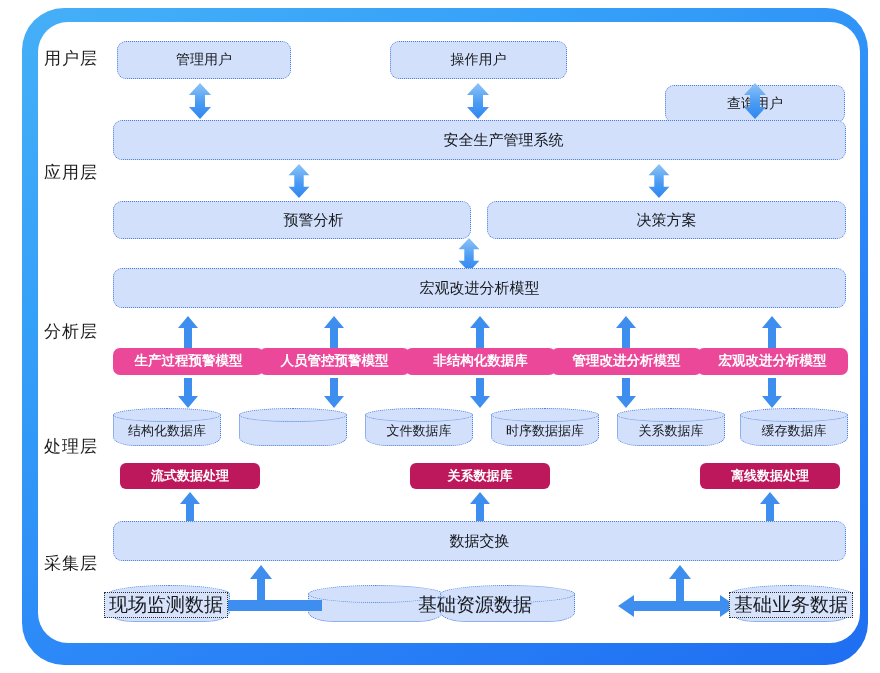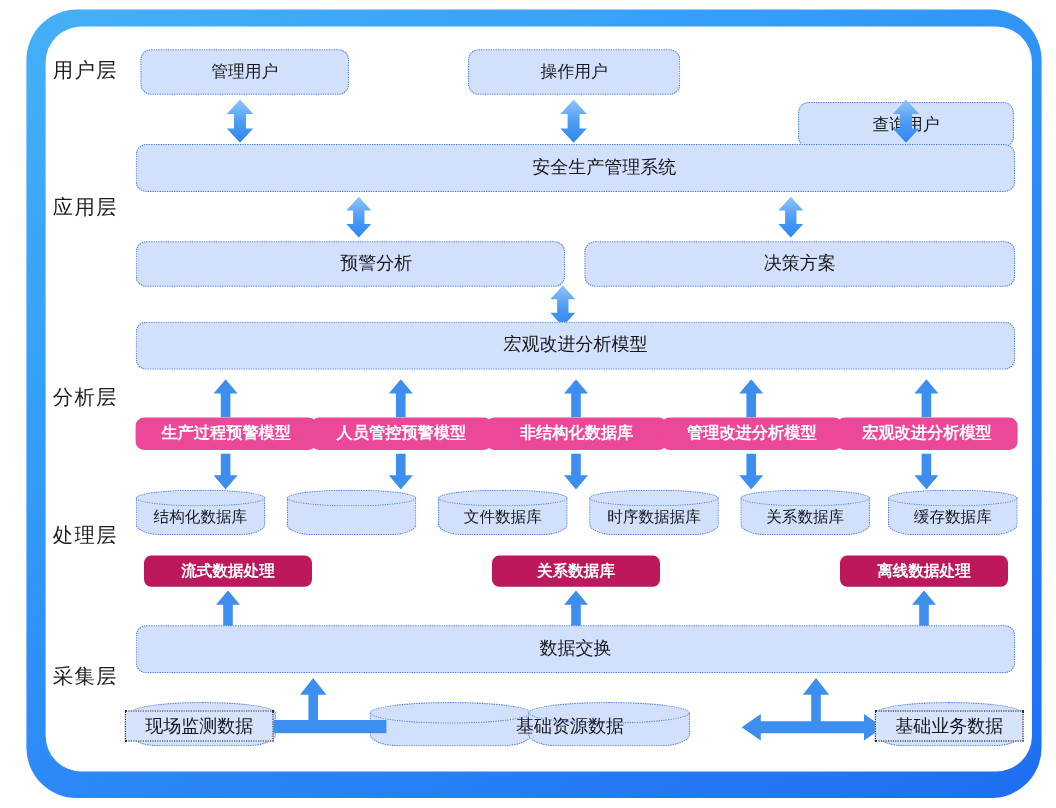--- a/index.html
+++ b/index.html
@@ -101,21 +101,21 @@
   }
   .src-cyl .top {
     position: absolute; left: 0; top: 0; right: 0; height: 18px;
     background: #d3e0fb; border: 1.3px dotted #4a7fe0; border-radius: 50%;
   }
   .src-label {
     position: absolute;
     display: flex; align-items: center; justify-content: center;
     background: #d7e3fb;
     border: 1.5px dotted #2f2f2f;
-    font-size: 15px; color: #15181c; white-space: nowrap;
+    font-size: 19px; color: #15181c; white-space: nowrap;
     z-index: 5;
   }
 
   
   .arr { position: absolute; }
 
   
   .arr-dbl svg { display: block; }
   
   .arr-up svg, .arr-dn svg { display: block; }

